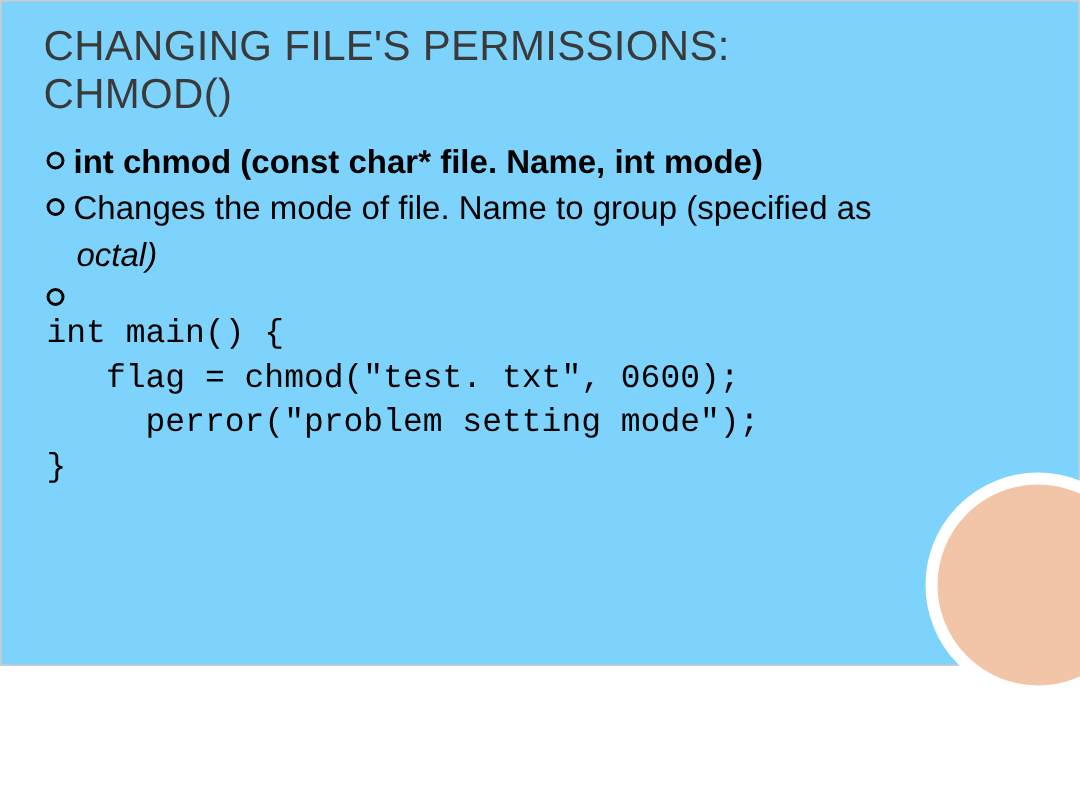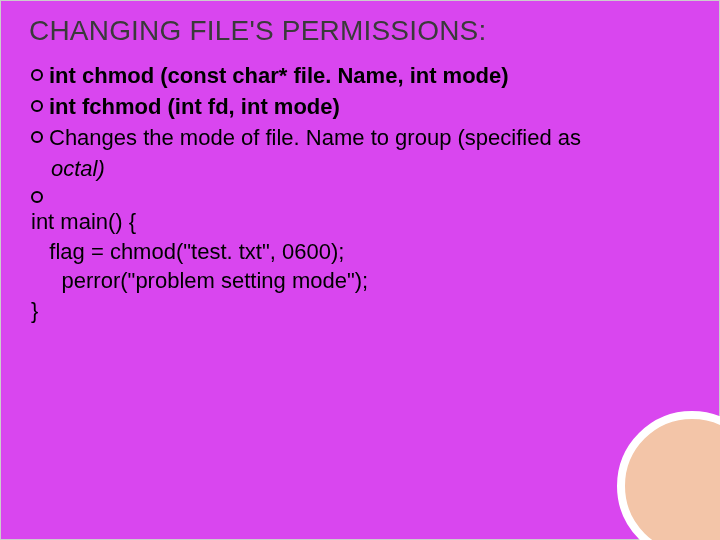--- a/index.html
+++ b/index.html
@@ -1,19 +1,19 @@
 <!DOCTYPE html>
 <html><head>
 <meta charset="utf-8">
 <style>
   * { margin:0; padding:0; box-sizing:border-box; }
   html,body { width:720px; height:540px; overflow:hidden; font-family:Arial,Helvetica,sans-serif; }
   .slide {
-    position:relative; width:720px; height:540px;
-    background:#d946ef; border:1px solid #ccc;
+    position:relative; width:720px; height:444px;
+    background:#7dd3fc; border:1px solid #ccc;
   }
   .accent-ring {
     position:absolute; right:-48px; bottom:-22px;
     width:150px; height:150px; border-radius:50%;
     background:#f3c5a8; border:8px solid #fff;
   }
   .title {
     padding:14px 28px 4px 28px;
     font-size:28px; line-height:1.15; color:#3a3a3a; font-weight:400;
     letter-spacing:0.2px;
@@ -27,46 +27,43 @@
   }
   .ring-icon {
     flex:0 0 auto; width:12px; height:12px; border:2.5px solid #000;
     border-radius:50%; margin:8px 6px 0 0;
   }
   .bold { font-weight:700; }
   .hang { padding-left:20px;font-style:italic; }
   .em { }
   .code {
     margin-top:4px;
-    font-family:Liberation Sans, sans-serif;
+    font-family:Liberation Mono, monospace;
     font-size:22px; line-height:1.34;
     white-space:pre;
   }
 </style>
 </head>
 <body>
 
 <div class="slide">
   <div class="accent-ring"></div>
 
   <div class="title">
     <div>CHANGING FILE'S PERMISSIONS:</div>
+    <div>CHMOD()</div>
   </div>
 
   <div class="body">
 
     <div class="bul">
       <span class="ring-icon"></span>
       <span class="bold">int chmod (const char* file. Name, int mode)</span>
     </div>
 
-    <div class="bul">
-      <span class="ring-icon"></span>
-      <span class="bold">int fchmod (int fd, int mode)</span>
-    </div>
 
     <div class="bul">
       <span class="ring-icon"></span>
       <span>
         <span>Changes the mode of </span><span class="em">file. Name</span><span> to </span><span class="em">group</span><span> (specified as</span>
       </span>
     </div>
     <div class="hang">octal)</div>
 
     <div class="bul">

